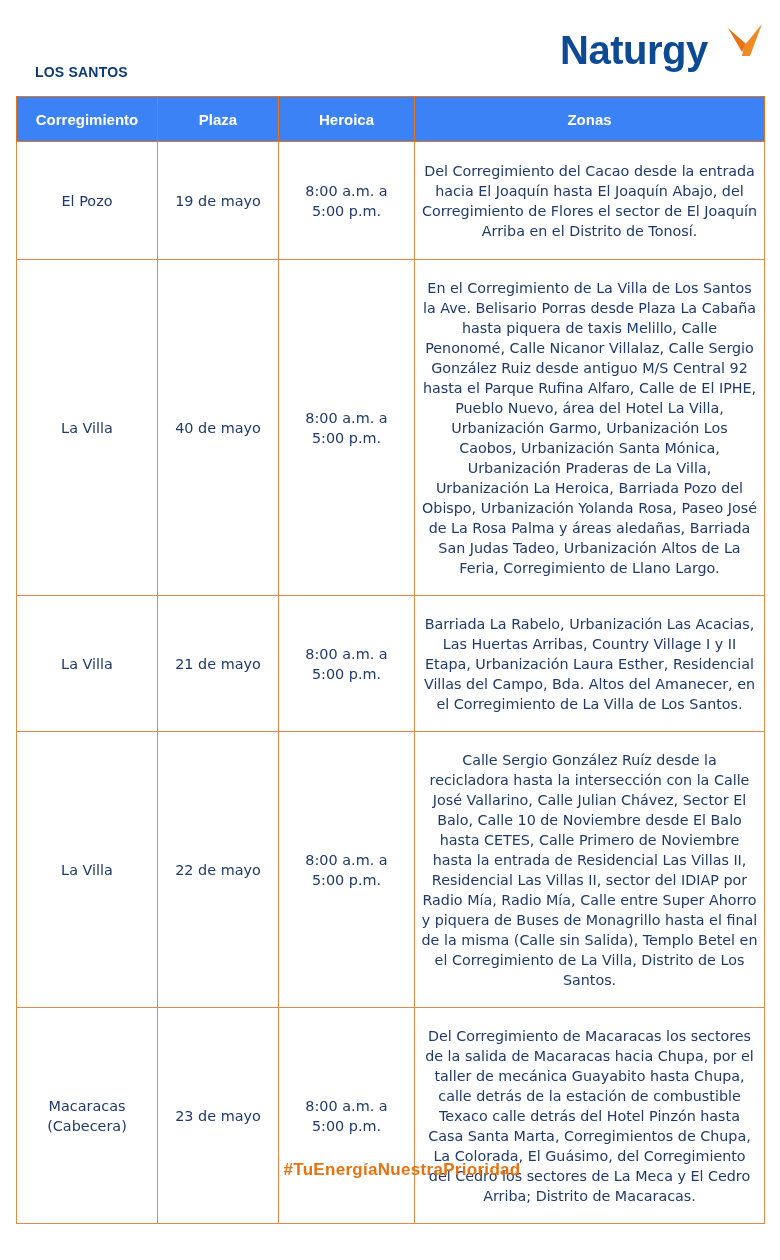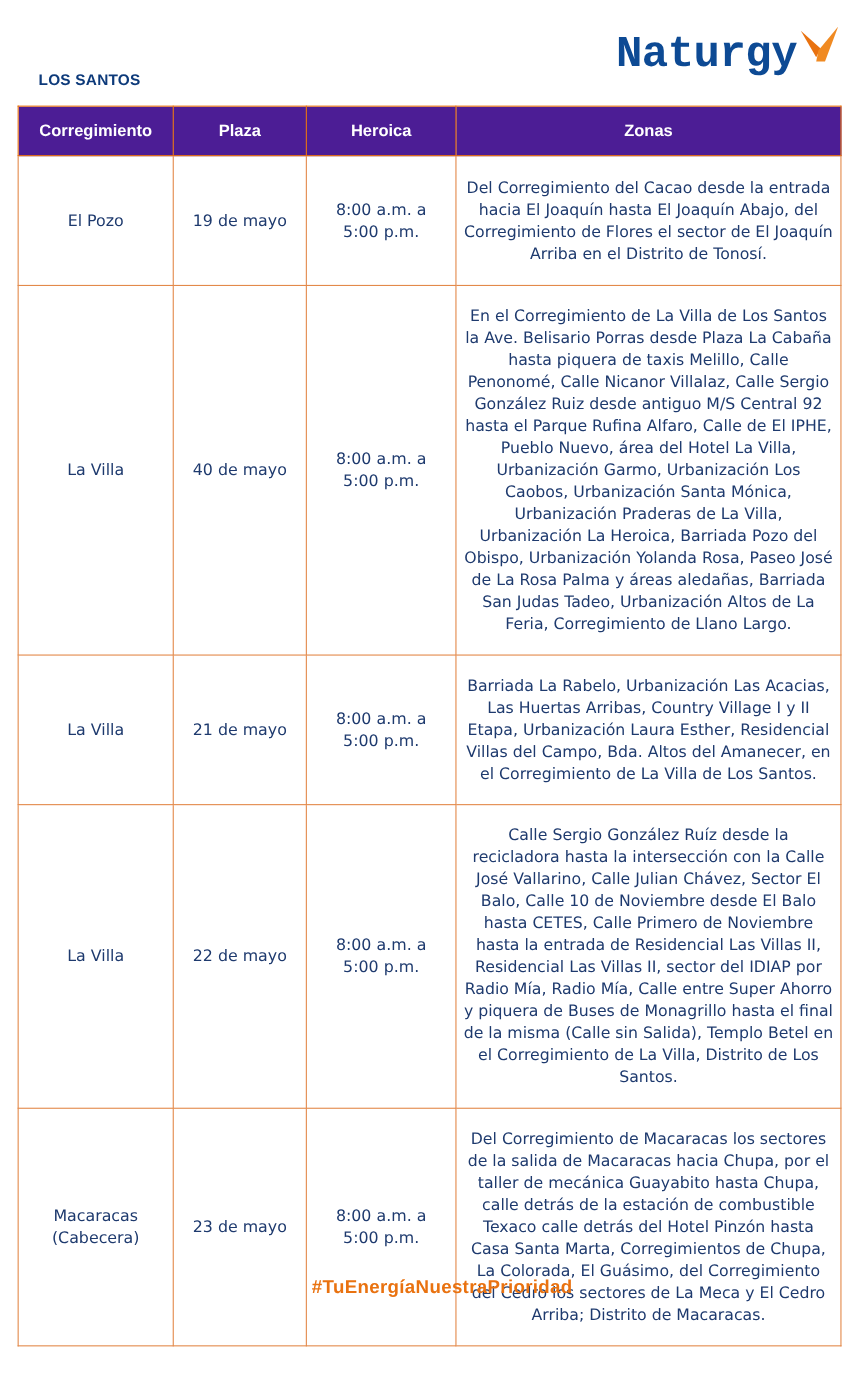--- a/index.html
+++ b/index.html
@@ -29,21 +29,21 @@
       position: absolute;
       left: 560px;
       top: 20px;
       width: 210px;
       height: 60px;
     }
     .logo-text {
       position: absolute;
       left: 0;
       top: 8px;
-      font-family: Liberation Mono, monospace;
+      font-family: Liberation Sans, sans-serif;
       font-weight: bold;
       font-size: 40px;
       color: #0d4a94;
       letter-spacing: -0.5px;
     }
     .logo-mark {
       position: absolute;
       left: 164px;
       top: 2px;
       width: 40px;
@@ -51,21 +51,21 @@
     }
     table.schedule {
       position: absolute;
       left: 16px;
       top: 96px;
       width: 748px;
       border-collapse: collapse;
       table-layout: fixed;
     }
     table.schedule th {
-      background: #4c1d95;
+      background: #3b82f6;
       color: #ffffff;
       font-family: "Liberation Sans", sans-serif;
       font-weight: bold;
       font-size: 15px;
       height: 44px;
       padding: 0;
       border: 1px solid #e97210;
       text-align: center;
     }
     table.schedule td {

